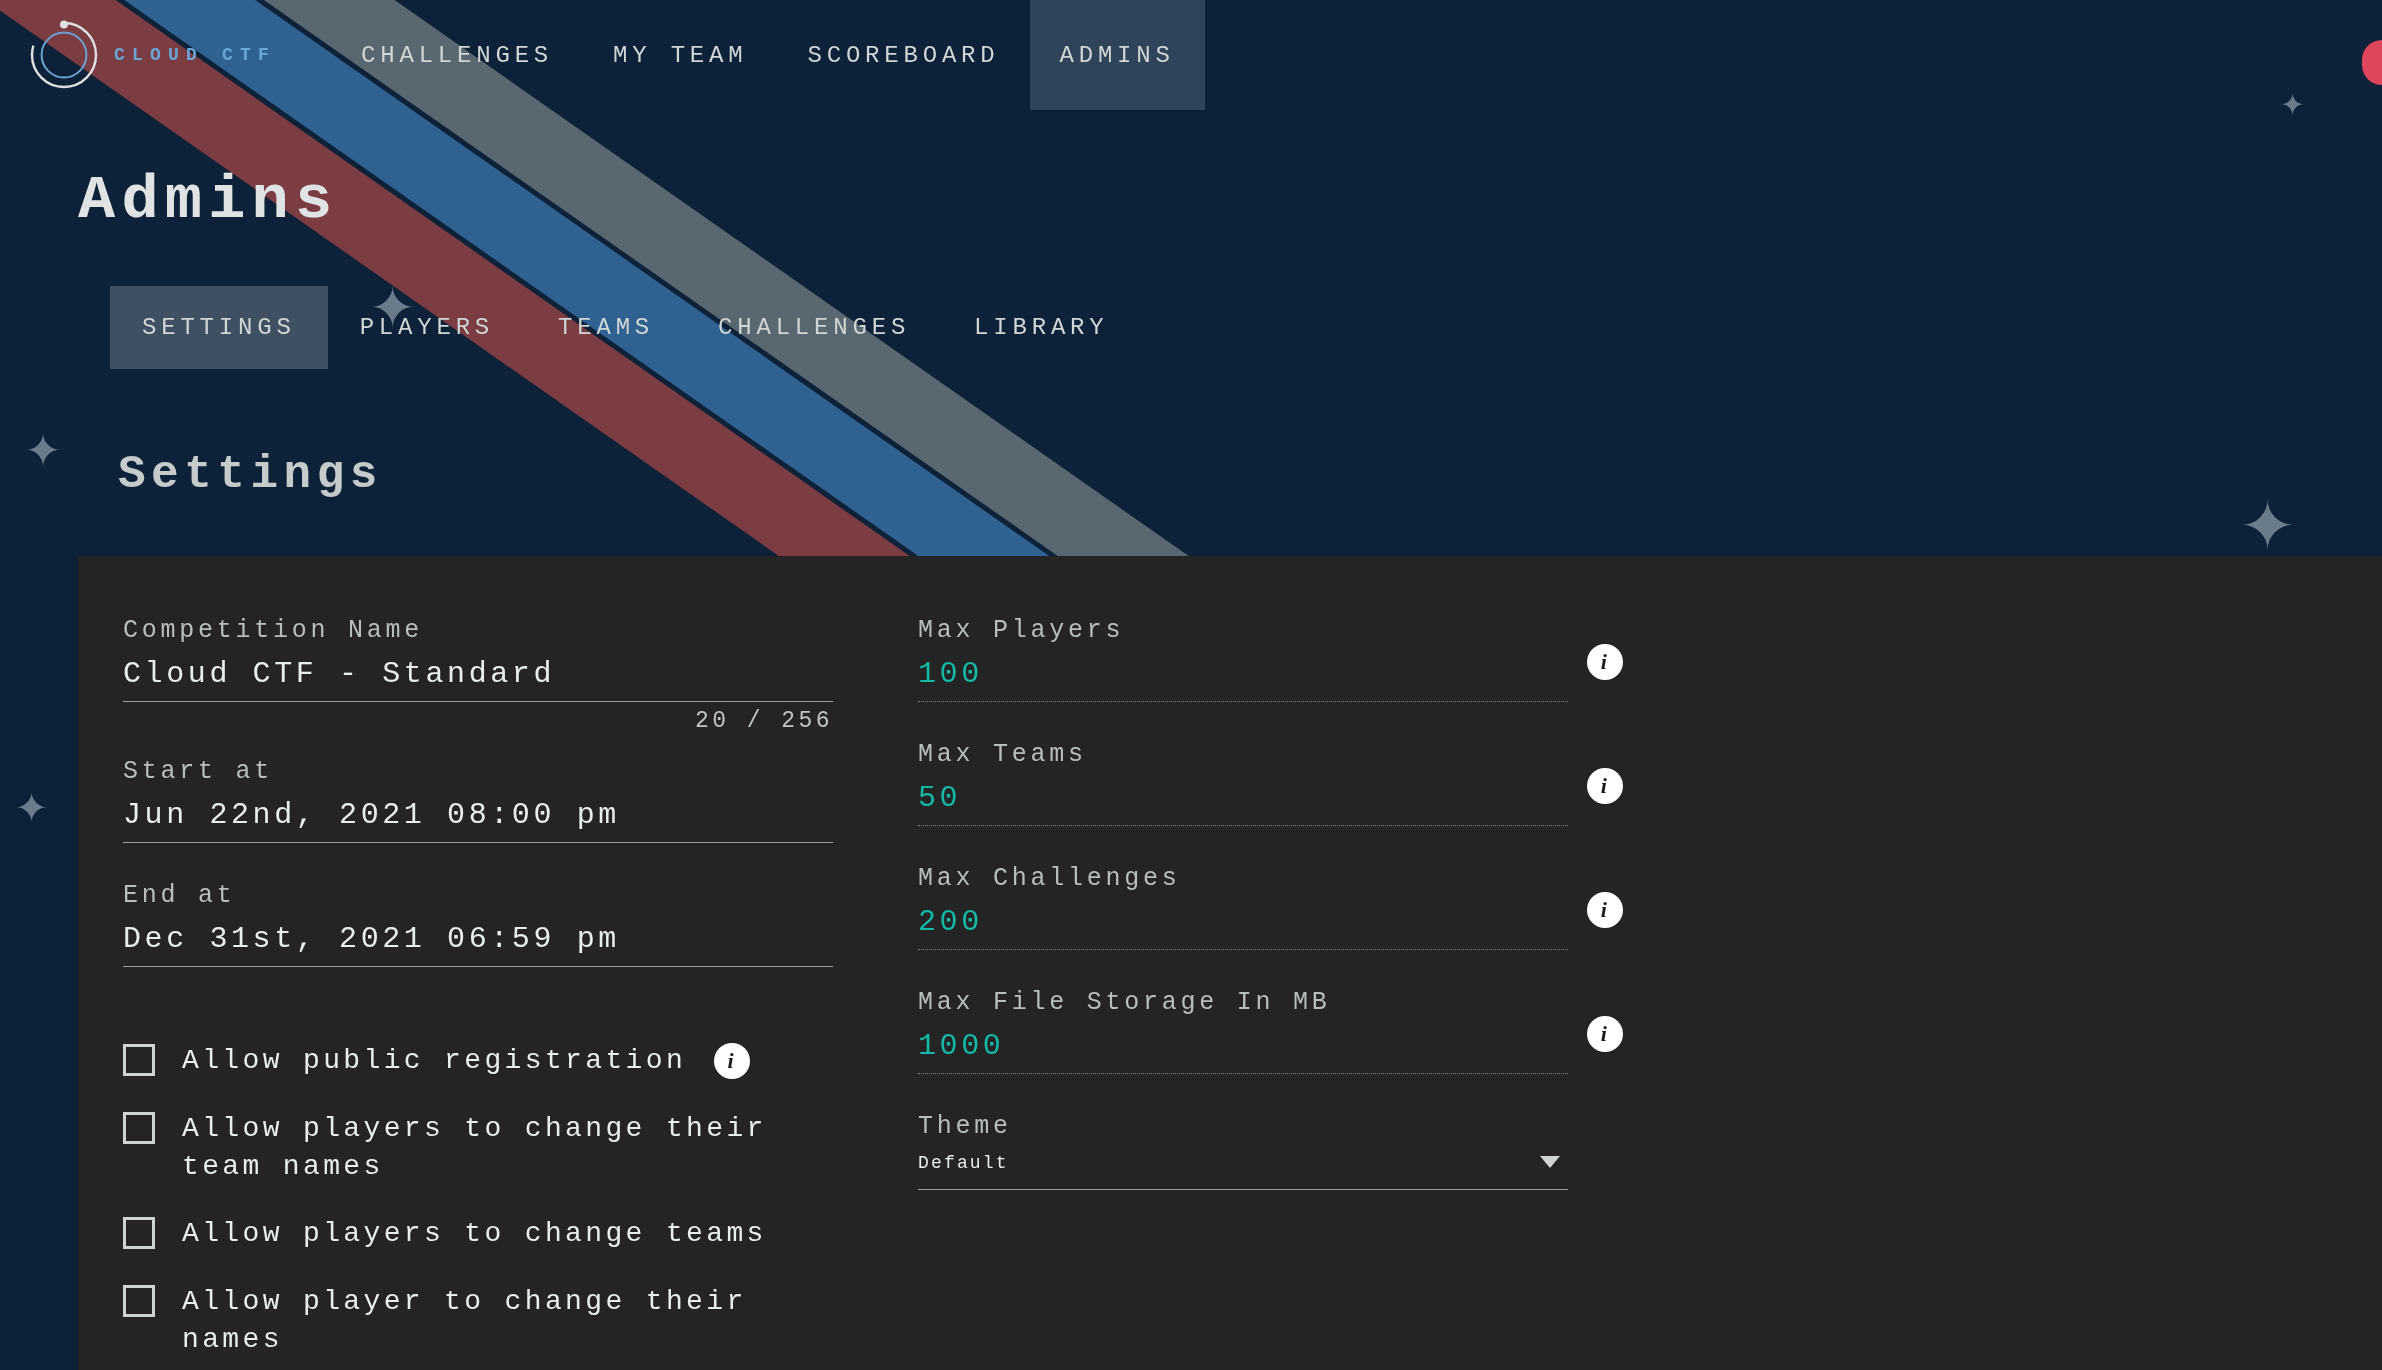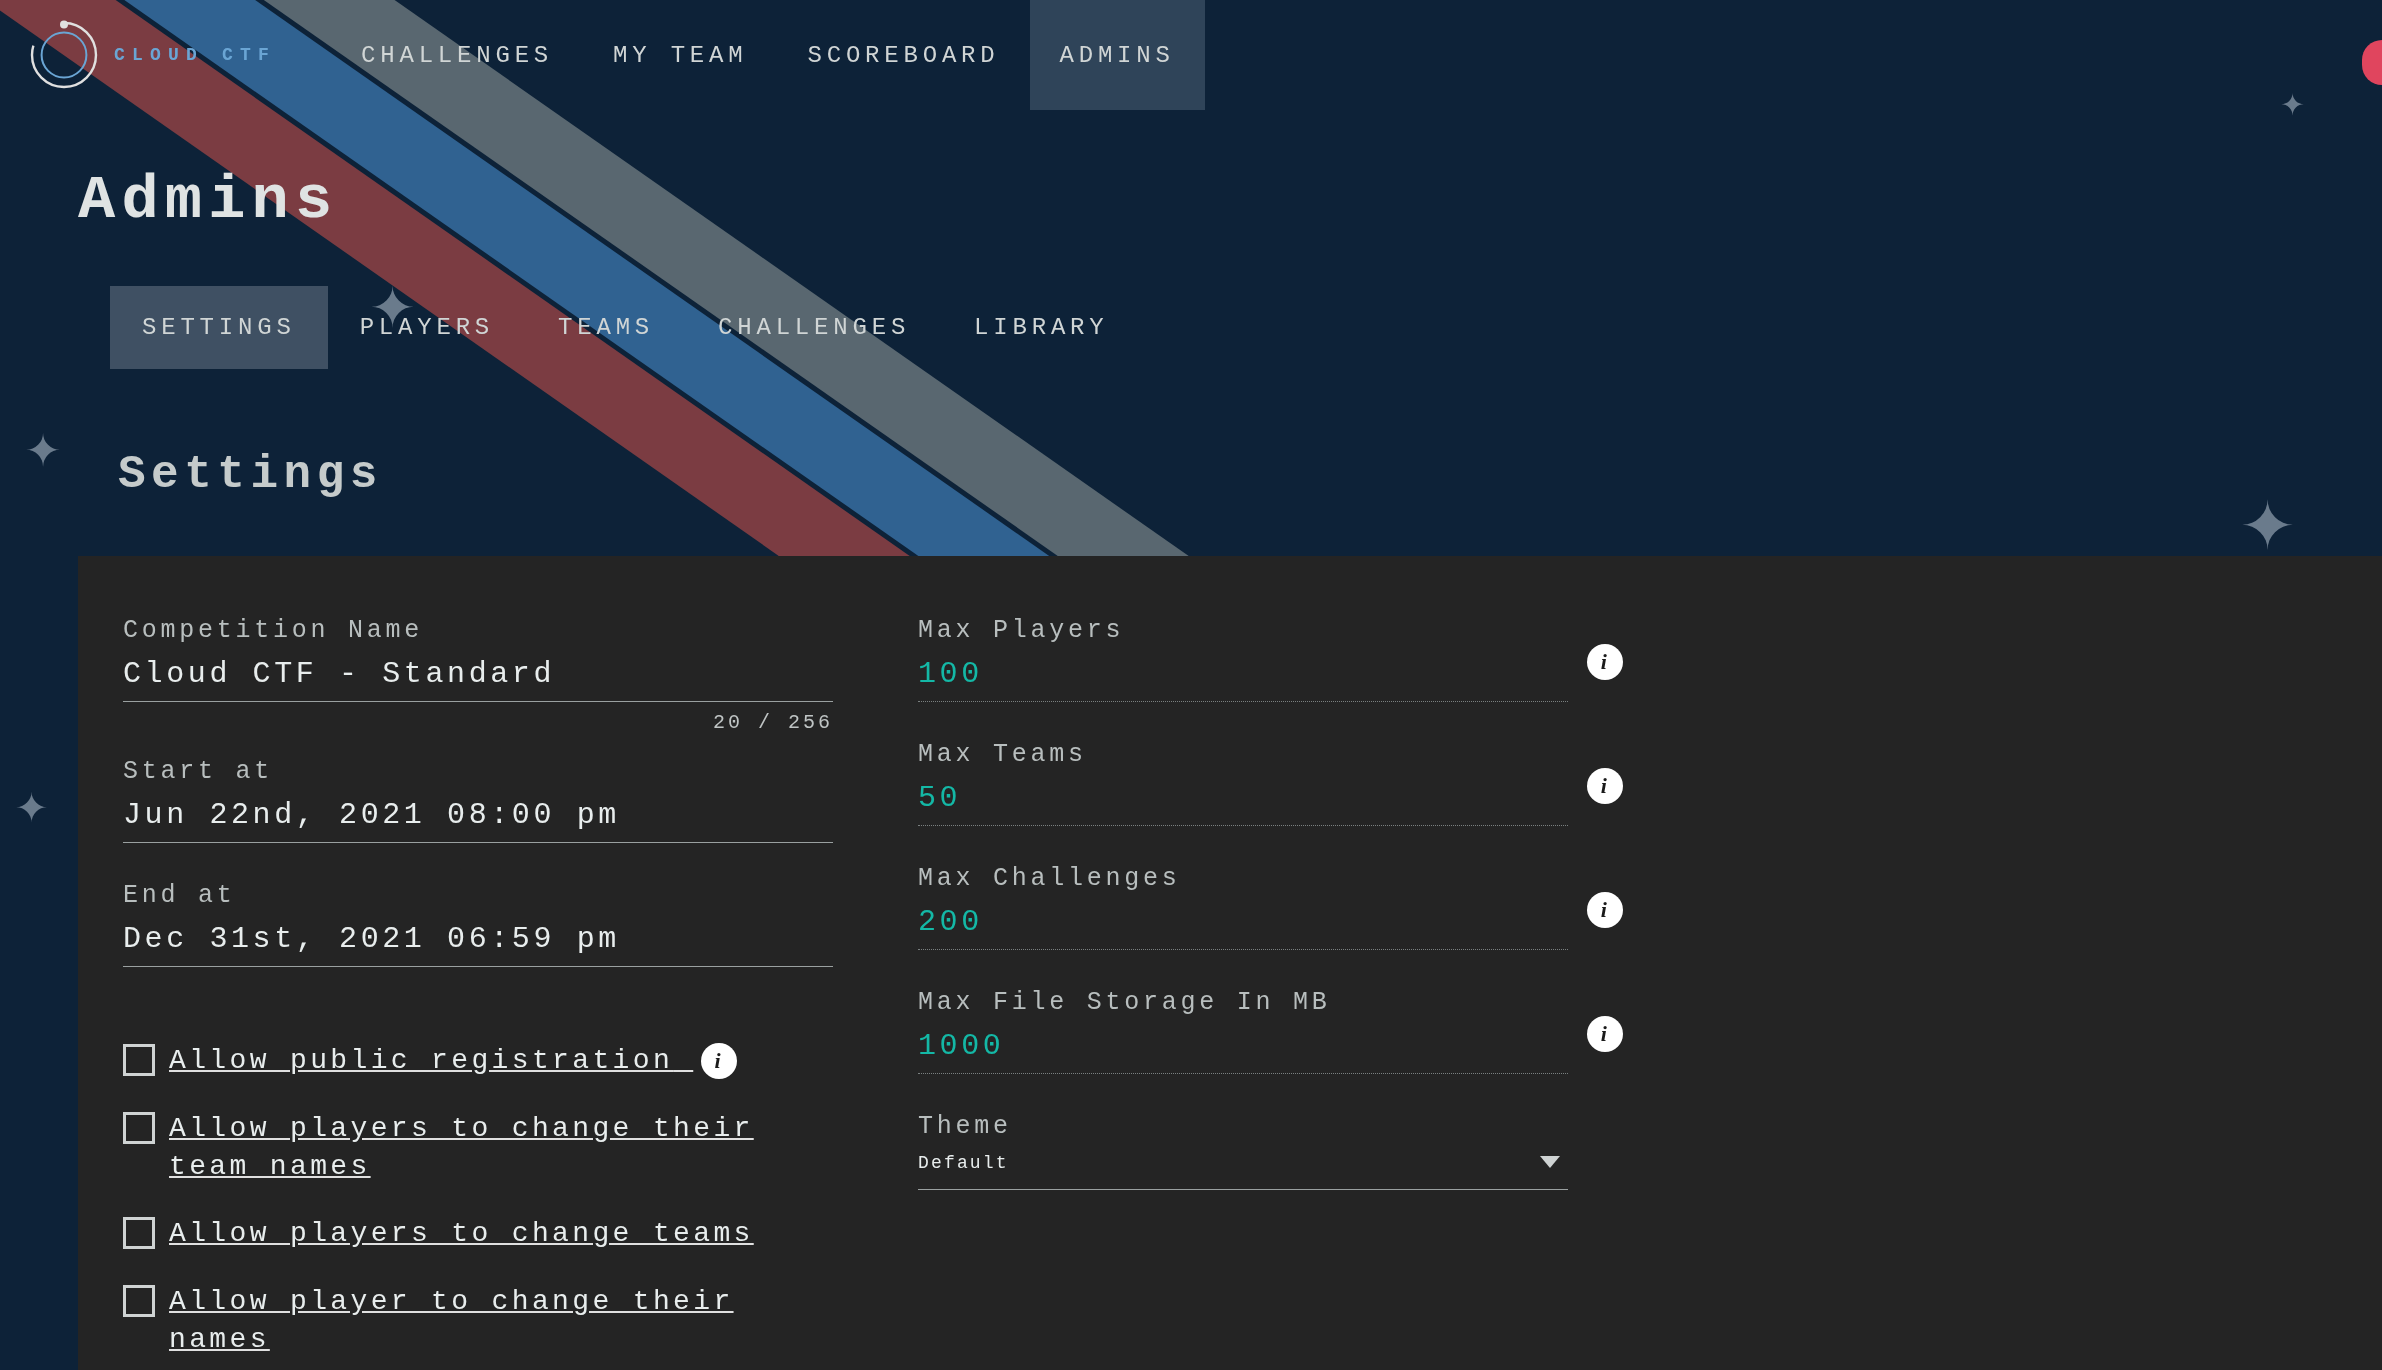--- a/index.html
+++ b/index.html
@@ -170,21 +170,21 @@
   border-bottom: 1.5px solid #9aa0a0;
 }
 .field-disabled .field-value {
   color: #14b8a6;
   border-bottom: 1.5px dotted #7a8080;
 }
 .field-counter {
   position: absolute;
   right: 0;
   bottom: -32px;
-  font-size: 20px;
+  font-size: 23px;
   color: #bfc4c4;
   letter-spacing: 0.15em;
   margin-top: 44px;
 }
 .field-info {
   position: absolute;
   right: -55px;
   top: 28px;
   cursor: pointer;
 }
@@ -200,23 +200,22 @@
   font-weight: bold;
   font-size: 22px;
   font-family: Georgia, serif;
   font-style: italic;
 }
 
 .checkboxes { margin-top: 75px; }
 .checkbox-row {
   display: flex;
   align-items: flex-start;
-  gap: 14px;
+  gap: 27px;
   margin-bottom: 30px;
-  text-decoration: underline;
 }
 .checkbox-box {
   flex-shrink: 0;
   width: 32px;
   height: 32px;
   border: 3px solid #cfd3d3;
   cursor: pointer;
   margin-top: 2px;
 }
 .checkbox-label {

